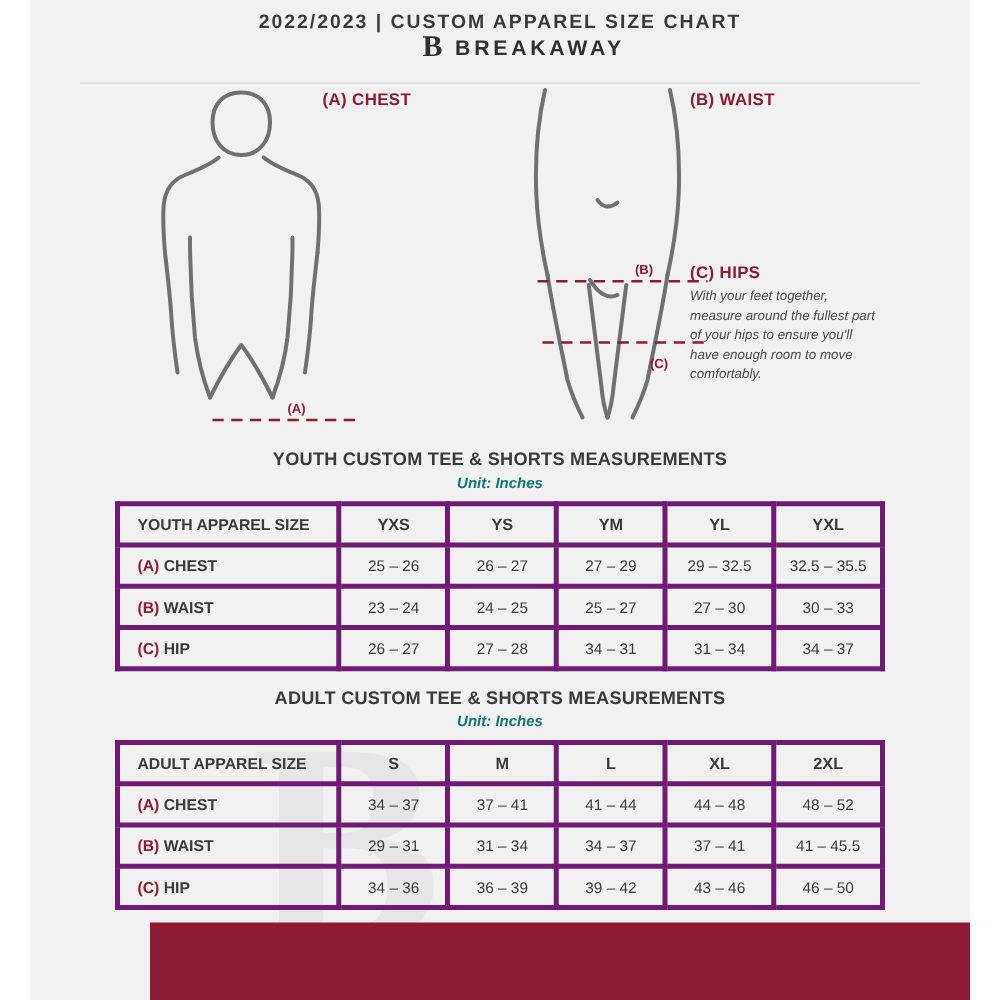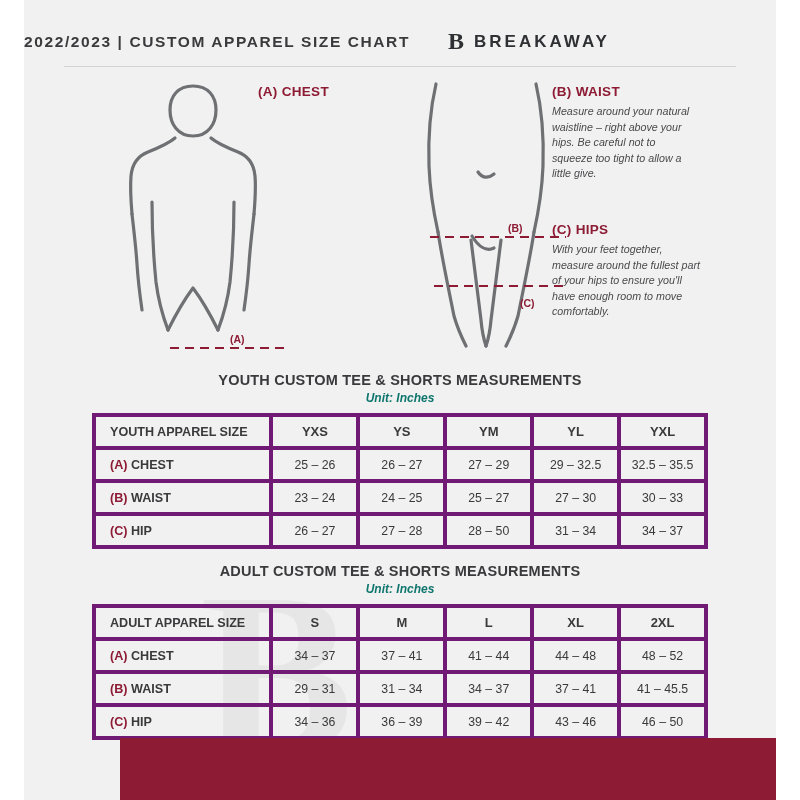--- a/index.html
+++ b/index.html
@@ -43,23 +43,24 @@
     z-index: 0;
   }
 
   
   .header {
     position: relative;
     z-index: 2;
     height: 60px;
     display: flex;
     align-items: center;
-    justify-content: flex-start;
+    justify-content: center;
     gap: 0;
-    padding-top: 12px;
+    padding-top: 0;
+    flex-direction: column;
   }
   .header-title {
     font-size: 15.5px;
     font-weight: bold;
     letter-spacing: 1.6px;
     color: #3a3a3c;
     font-family: "Liberation Sans", sans-serif;
   }
   .brand-wrap {
     display: flex;
@@ -252,21 +253,20 @@
       <svg width="136" height="14" viewBox="0 0 136 14" style="position:absolute;left:408px;top:207px;">
         <line x1="2" y1="7" x2="134" y2="7" stroke="#8d1b34" stroke-width="2" stroke-dasharray="9,6"></line>
       </svg>
       <div class="label-tag" style="left:496px;top:225px;">(C)</div>
 
       <div class="note note-chest">
         <div class="note-title">(A) CHEST</div>
       </div>
       <div class="note note-waist">
         <div class="note-title">(B) WAIST</div>
-        <div class="note-body">Measure around your natural waistline – right above your hips. Be careful not to squeeze too tight to allow a little give.</div>
       </div>
       <div class="note note-hips">
         <div class="note-title">(C) HIPS</div>
         <div class="note-body">With your feet together, measure around the fullest part of your hips to ensure you'll have enough room to move comfortably.</div>
       </div>
     </div>
 
     <div class="tables">
 
       <div class="table-title">YOUTH CUSTOM TEE &amp; SHORTS MEASUREMENTS</div>
@@ -304,21 +304,21 @@
             <td>23 – 24</td>
             <td>24 – 25</td>
             <td>25 – 27</td>
             <td>27 – 30</td>
             <td>30 – 33</td>
           </tr>
           <tr>
             <td class="rowhead"><span class="tag">(C)</span><span> HIP</span></td>
             <td>26 – 27</td>
             <td>27 – 28</td>
-            <td>28 – 50</td>
+            <td>34 – 31</td>
             <td>31 – 34</td>
             <td>34 – 37</td>
           </tr>
         </tbody>
       </table>
 
       <div class="table-title">ADULT CUSTOM TEE &amp; SHORTS MEASUREMENTS</div>
       <div class="table-sub">Unit: Inches</div>
       <table>
         <colgroup>

